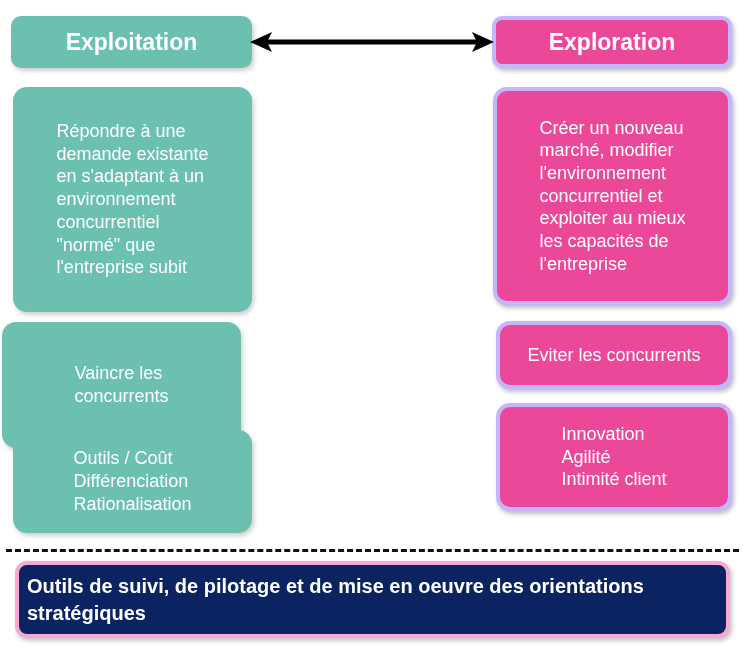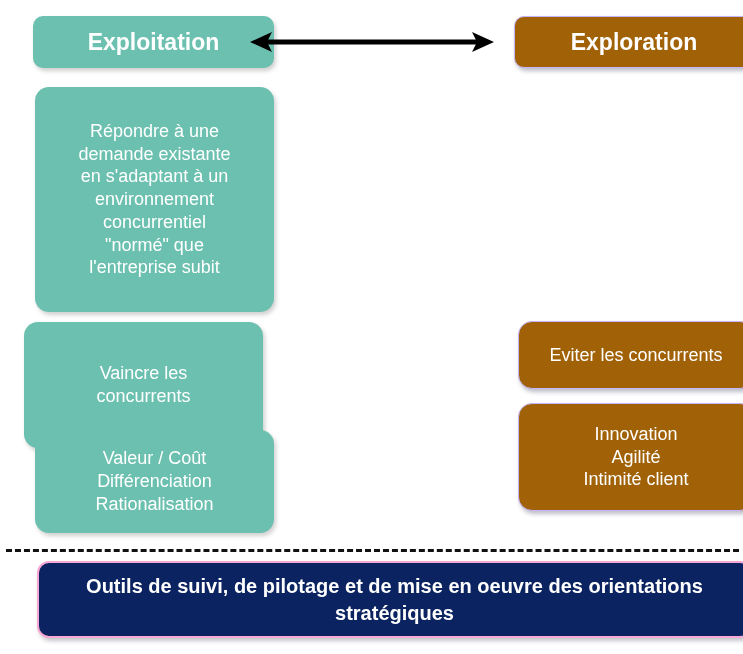--- a/index.html
+++ b/index.html
@@ -17,41 +17,39 @@
     background: #ffffff;
     overflow: hidden;
   }
 
   .box {
     position: absolute;
     box-sizing: border-box;
     display: flex;
     align-items: center;
     justify-content: center;
-    text-align: center;
     color: #ffffff;
     border-radius: 14px;
     line-height: 1.26;
     white-space: pre-line;
     padding: 14px 8px;
-    margin-left: 22px;
   }
 
   .teal {
     background: #6CC0AF;
     box-shadow: 2px 3px 4px rgba(120,120,120,0.35);
   }
   .dark {
-    background: #a16207;
-    border: 1px solid #c4b5fd;
+    background: #ec4899;
+    border: 4px solid #c4b5fd;
     box-shadow: 2px 3px 4px rgba(90,90,120,0.40);
   }
   .navy {
     background: #0B2461;
-    border: 2px solid #f9a8d4;
+    border: 4px solid #f9a8d4;
     box-shadow: 2px 3px 4px rgba(110,110,130,0.40);
   }
 
   .header-box {
     font-size: 23px;
     font-weight: bold;
     border-radius: 10px;
   }
   .body-text {
     font-size: 18px;
@@ -119,24 +117,31 @@
 demande existante
 en s'adaptant à un
 environnement
 concurrentiel
 "normé" que
 l'entreprise subit</div>
 
   <div class="box teal body-text" id="mid-left">Vaincre les
 concurrents</div>
 
-  <div class="box teal body-text" id="bot-left">Valeur / Coût
+  <div class="box teal body-text" id="bot-left">Outils / Coût
 Différenciation
 Rationalisation</div>
 
+  <div class="box dark body-text" id="body-right">Créer un nouveau
+marché, modifier
+l'environnement
+concurrentiel et
+exploiter au mieux
+les capacités de
+l'entreprise</div>
 
   <div class="box dark body-text" id="mid-right">Eviter les concurrents</div>
 
   <div class="box dark body-text" id="bot-right">Innovation
 Agilité
 Intimité client</div>
 
   <div id="separator"></div>
 
   <div class="box navy banner-text" id="banner">Outils de suivi, de pilotage et de mise en oeuvre des orientations stratégiques</div>

